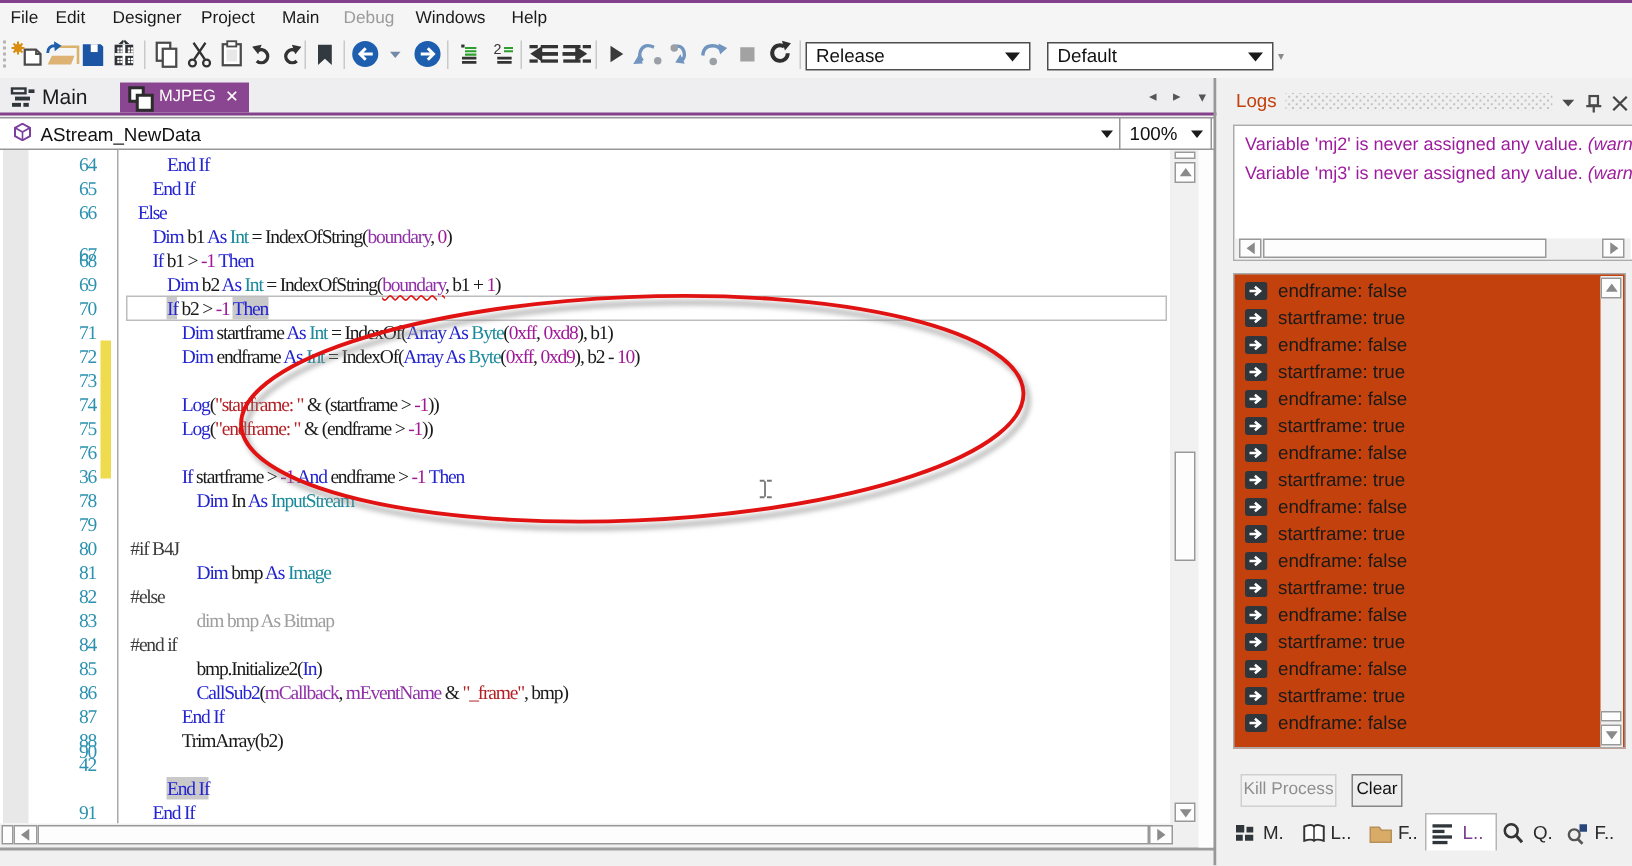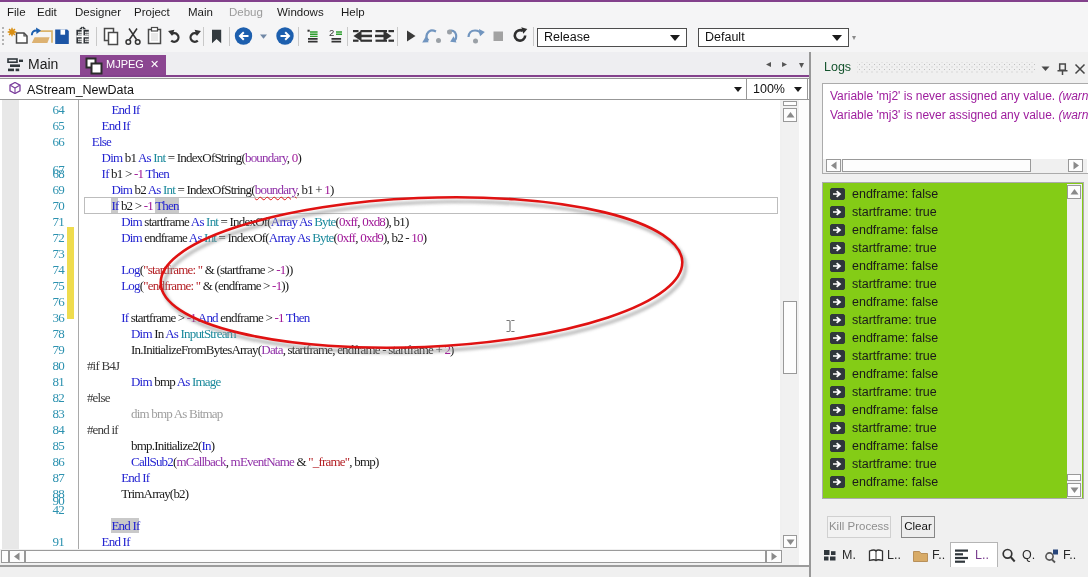--- a/index.html
+++ b/index.html
@@ -45,26 +45,26 @@
 #line70box{position:absolute;left:84px;top:97px;width:694px;height:17px;border:1px solid #bdbdbd}
 
 .sbtn{position:absolute;background:#fdfdfd;border:1px solid #999;display:flex;align-items:center;justify-content:center}
 .sbtn svg{display:block}
 #vsb{position:absolute;left:782px;top:100px;width:17px;height:450px;background:#f1f1f1}
 #hsb{position:absolute;left:0px;top:550px;width:783px;height:14px;background:#f1f1f1}
 #editorgap{position:absolute;left:799px;top:100px;width:10px;height:465px;background:#fdfdfd}
 #vsplit{position:absolute;left:809px;top:52px;width:1.5px;height:525px;background:#989898}
 
 #rpanel{position:absolute;left:811px;top:52px;width:277px;height:525px;background:#f0f0f0;overflow:hidden}
-#logshdr{position:absolute;left:13px;top:8px;font-size:12.5px;color:#14532d}
+#logshdr{position:absolute;left:13px;top:8px;font-size:12.5px;color:#c2410c}
 #logdots{position:absolute;left:46px;top:10px;width:178px;height:12px;background-image:radial-gradient(#c0c0c0 0.8px,transparent 1px),radial-gradient(#c0c0c0 0.8px,transparent 1px);background-size:5px 5px,5px 5px;background-position:0 0,2.5px 2.5px}
 #warnbox{position:absolute;left:11px;top:31px;width:272px;height:91px;background:#fff;border:1px solid #ababab;overflow:hidden}
 .warn{position:absolute;left:7px;font-size:12px;color:#9e1d9e;white-space:nowrap}
 .warn i{font-style:italic}
-#listbox{position:absolute;left:11px;top:130px;width:262px;height:317px;background:#84cc16;border:1px solid #ababab;overflow:hidden}
+#listbox{position:absolute;left:11px;top:130px;width:262px;height:317px;background:#c2410c;border:1px solid #ababab;overflow:hidden}
 .li{position:absolute;left:7px;height:18px;font-size:12.5px;color:#1a1a1a;white-space:nowrap}
 .li svg{vertical-align:-1px;margin-right:7px}
 .li span{position:relative;top:-1px}
 #lvsb{position:absolute;right:1px;top:1px;width:15px;height:315px;background:#f0f0f0}
 .btn{position:absolute;height:22px;font-size:12.5px;text-align:center}
 #killbtn{left:16px;top:464px;width:64px;background:#f2f2f2;border:1px solid #d0d0d0;color:#8f8f8f;line-height:19px;font-size:11.5px;white-space:nowrap}
 #clearbtn{left:90px;top:464px;width:34px;background:#ededed;border:1px solid #868686;color:#111;line-height:19px;font-size:11.5px;white-space:nowrap}
 #btabs{position:absolute;left:0px;top:491px;width:277px;height:25px;font-size:12.5px;color:#2a2a2a}
 #atab{position:absolute;left:139px;top:-1px;width:48px;height:25px;background:#fff;border:1px solid #b5b5b5;border-bottom:none}
 </style></head>
@@ -268,21 +268,20 @@
 <div class="ln" style="top:162px">74</div>
 <div class="cl" style="top:162px">&nbsp;&nbsp;&nbsp;&nbsp;&nbsp;&nbsp;&nbsp;&nbsp;&nbsp;&nbsp;&nbsp;&nbsp;&nbsp;&nbsp;&nbsp;&nbsp;<span class="k">Log</span>(<span class="s">"startframe: "</span> &amp; (startframe &gt; <span class="n">-1</span>))</div>
 <div class="ln" style="top:178px">75</div>
 <div class="cl" style="top:178px">&nbsp;&nbsp;&nbsp;&nbsp;&nbsp;&nbsp;&nbsp;&nbsp;&nbsp;&nbsp;&nbsp;&nbsp;&nbsp;&nbsp;&nbsp;&nbsp;<span class="k">Log</span>(<span class="s">"endframe: "</span> &amp; (endframe &gt; <span class="n">-1</span>))</div>
 <div class="ln" style="top:194px">76</div>
 <div class="ln" style="top:210px">36</div>
 <div class="cl" style="top:210px">&nbsp;&nbsp;&nbsp;&nbsp;&nbsp;&nbsp;&nbsp;&nbsp;&nbsp;&nbsp;&nbsp;&nbsp;&nbsp;&nbsp;&nbsp;&nbsp;<span class="k">If</span> startframe &gt; <span class="n">-1</span> <span class="k">And</span> endframe &gt; <span class="n">-1</span> <span class="k">Then</span></div>
 <div class="ln" style="top:226px">78</div>
 <div class="cl" style="top:226px">&nbsp;&nbsp;&nbsp;&nbsp;&nbsp;&nbsp;&nbsp;&nbsp;&nbsp;&nbsp;&nbsp;&nbsp;&nbsp;&nbsp;&nbsp;&nbsp;&nbsp;&nbsp;&nbsp;&nbsp;<span class="k">Dim</span> In <span class="k">As</span> <span class="t">InputStream</span></div>
 <div class="ln" style="top:242px">79</div>
-<div class="cl" style="top:242px">&nbsp;&nbsp;&nbsp;&nbsp;&nbsp;&nbsp;&nbsp;&nbsp;&nbsp;&nbsp;&nbsp;&nbsp;&nbsp;&nbsp;&nbsp;&nbsp;&nbsp;&nbsp;&nbsp;&nbsp;In.InitializeFromBytesArray(<span class="g">Data</span>, startframe, endframe - startframe + <span class="n">2</span>)</div>
 <div class="ln" style="top:258px">80</div>
 <div class="cl" style="top:258px">&nbsp;&nbsp;<span class="d">#if B4J</span></div>
 <div class="ln" style="top:274px">81</div>
 <div class="cl" style="top:274px">&nbsp;&nbsp;&nbsp;&nbsp;&nbsp;&nbsp;&nbsp;&nbsp;&nbsp;&nbsp;&nbsp;&nbsp;&nbsp;&nbsp;&nbsp;&nbsp;&nbsp;&nbsp;&nbsp;&nbsp;<span class="k">Dim</span> bmp <span class="k">As</span> <span class="t">Image</span></div>
 <div class="ln" style="top:290px">82</div>
 <div class="cl" style="top:290px">&nbsp;&nbsp;<span class="d">#else</span></div>
 <div class="ln" style="top:306px">83</div>
 <div class="cl" style="top:306px">&nbsp;&nbsp;&nbsp;&nbsp;&nbsp;&nbsp;&nbsp;&nbsp;&nbsp;&nbsp;&nbsp;&nbsp;&nbsp;&nbsp;&nbsp;&nbsp;&nbsp;&nbsp;&nbsp;&nbsp;<span class="w">dim bmp As Bitmap</span></div>
 <div class="ln" style="top:322px">84</div>
 <div class="cl" style="top:322px">&nbsp;&nbsp;<span class="d">#end if</span></div>

